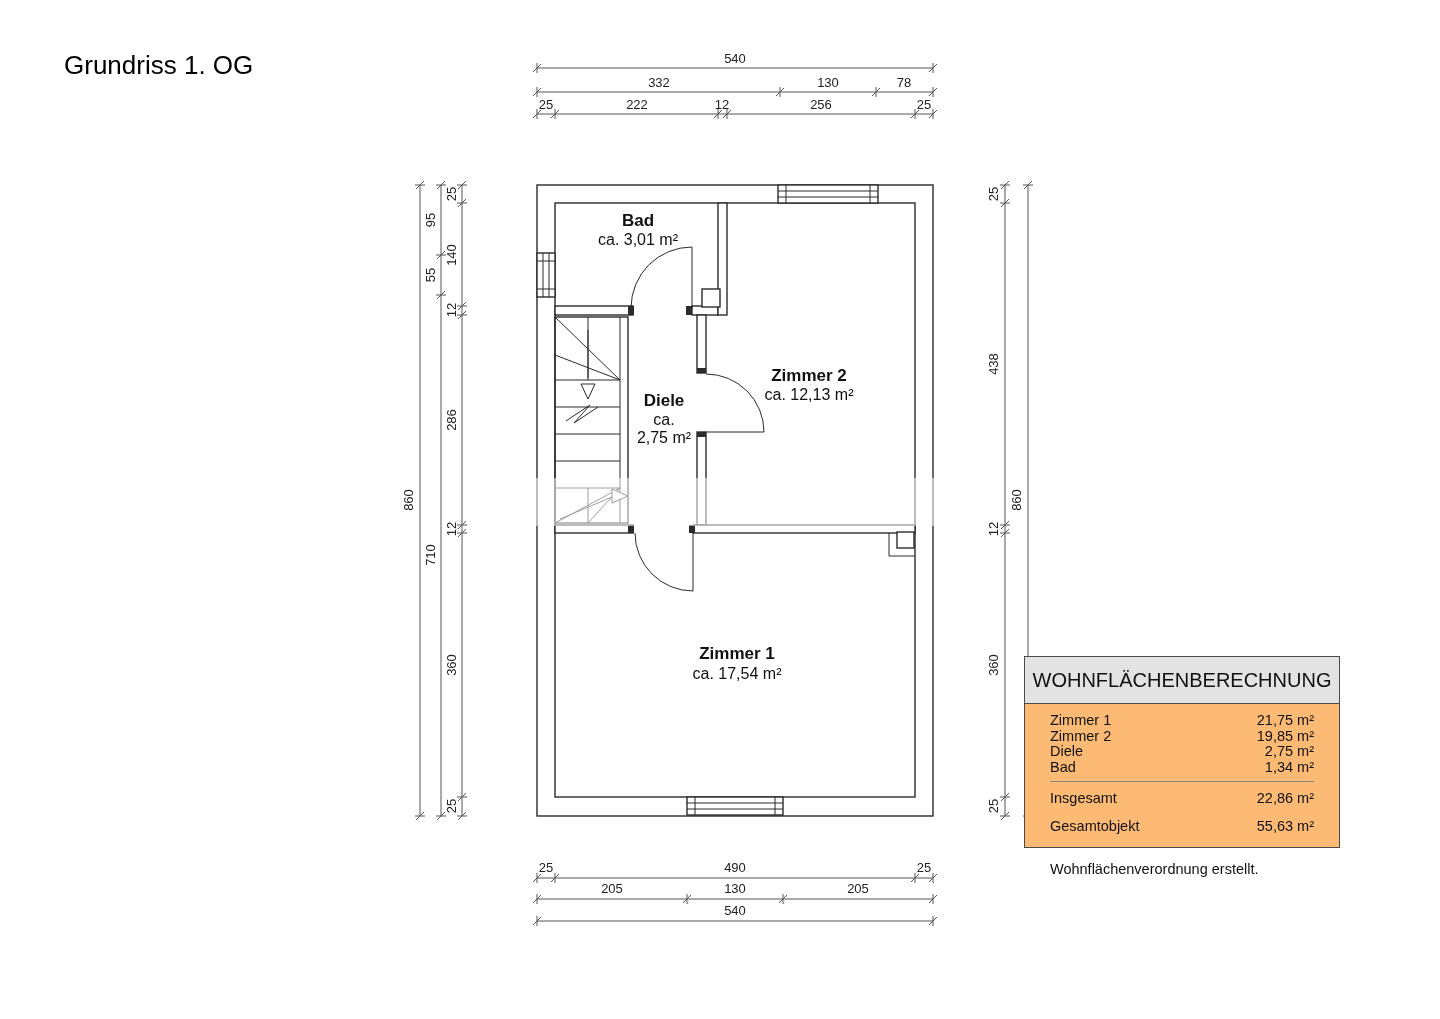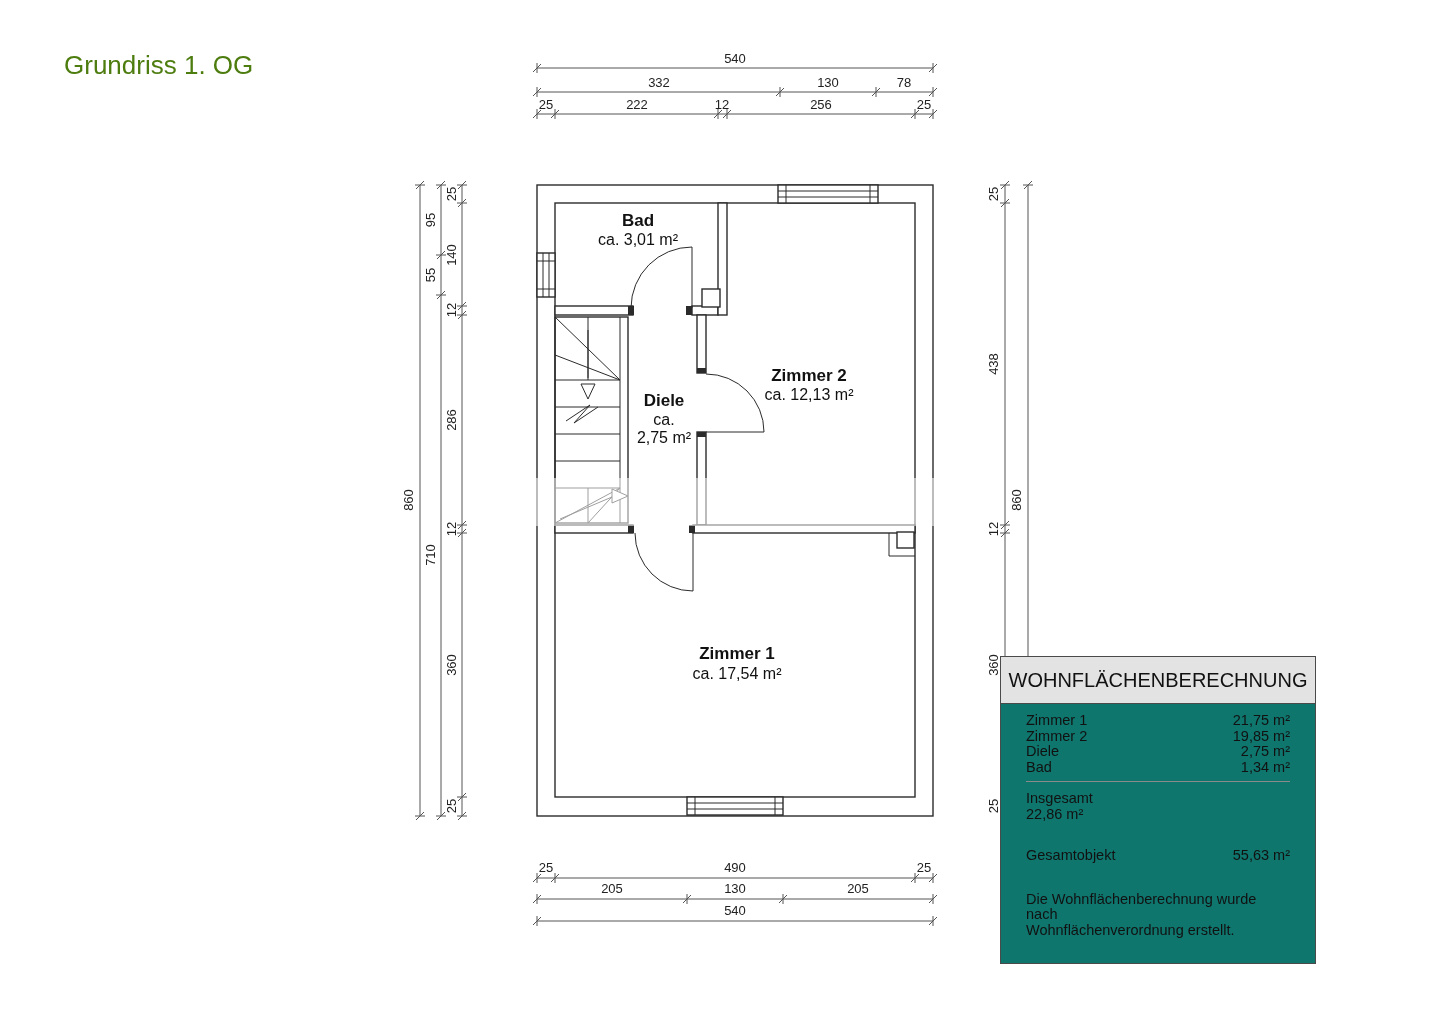--- a/index.html
+++ b/index.html
@@ -1,35 +1,35 @@
 <!DOCTYPE html>
 <html><head>
 <meta charset="utf-8">
 <style>
   html,body{margin:0;padding:0;background:#ffffff;}
   body{width:1440px;height:1019px;position:relative;font-family:"Liberation Sans",sans-serif;overflow:hidden;}
-  .page-title{position:absolute;left:64px;top:50px;font-size:26px;color:#4d7c0f;}
+  .page-title{position:absolute;left:64px;top:50px;font-size:26px;color:#000000;}
   svg text{font-family:"Liberation Sans",sans-serif;}
   .dimtext{font-size:13px;fill:#222;}
   .roomname{font-size:17px;font-weight:bold;fill:#111;}
   .roomarea{font-size:16px;fill:#111;}
   .wall{fill:#ffffff;stroke:#2b2b2b;stroke-width:1.4;}
   .jamb{fill:#2b2b2b;stroke:none;}
   .ln{fill:none;stroke:#2b2b2b;stroke-width:1.4;}
   .thin{fill:none;stroke:#2b2b2b;stroke-width:1;}
   .dim{fill:none;stroke:#555;stroke-width:1;}
   .arrowfill{fill:#ffffff;stroke:#2b2b2b;stroke-width:1;}
   
-  .calc-box{position:absolute;left:1000px;top:656px;width:316px;height:308px;border:1px solid #4a4a4a;background:#0f766e;box-sizing:border-box;}
+  .calc-box{position:absolute;left:1024px;top:656px;width:316px;height:192px;border:1px solid #4a4a4a;background:#fdba74;box-sizing:border-box;}
   .calc-header{height:47px;background:#e3e3e3;border-bottom:1px solid #4a4a4a;display:flex;align-items:center;justify-content:center;font-size:20px;color:#111;box-sizing:border-box;}
   .calc-body{padding:9px 25px 0 25px;font-size:14.5px;color:#111;}
   .calc-row{display:flex;justify-content:space-between;line-height:15.5px;}
   .calc-divider{border:none;border-top:1px solid #8a8a8a;margin:6px 0 0 0;}
-  .calc-total{margin-top:9px;flex-direction:column;}
-  .calc-object{margin-top:26px;}
+  .calc-total{margin-top:9px;}
+  .calc-object{margin-top:12px;}
   .calc-note{margin-top:28px;line-height:15.5px;}
   .fade{fill:rgba(255,255,255,0.55);}
 </style>
 </head>
 <body>
 
 
 
 <div class="page-title">Grundriss 1. OG</div>
 
@@ -191,20 +191,19 @@
     <hr class="calc-divider">
     <div class="calc-row calc-total">
       <span>Insgesamt</span>
       <span>22,86 m²</span>
     </div>
     <div class="calc-row calc-object">
       <span>Gesamtobjekt</span>
       <span>55,63 m²</span>
     </div>
     <div class="calc-note">
-      <div>Die Wohnflächenberechnung wurde nach</div>
       <div>Wohnflächenverordnung erstellt.</div>
     </div>
   </div>
 </div>
 
 
 
 
 </body></html>

